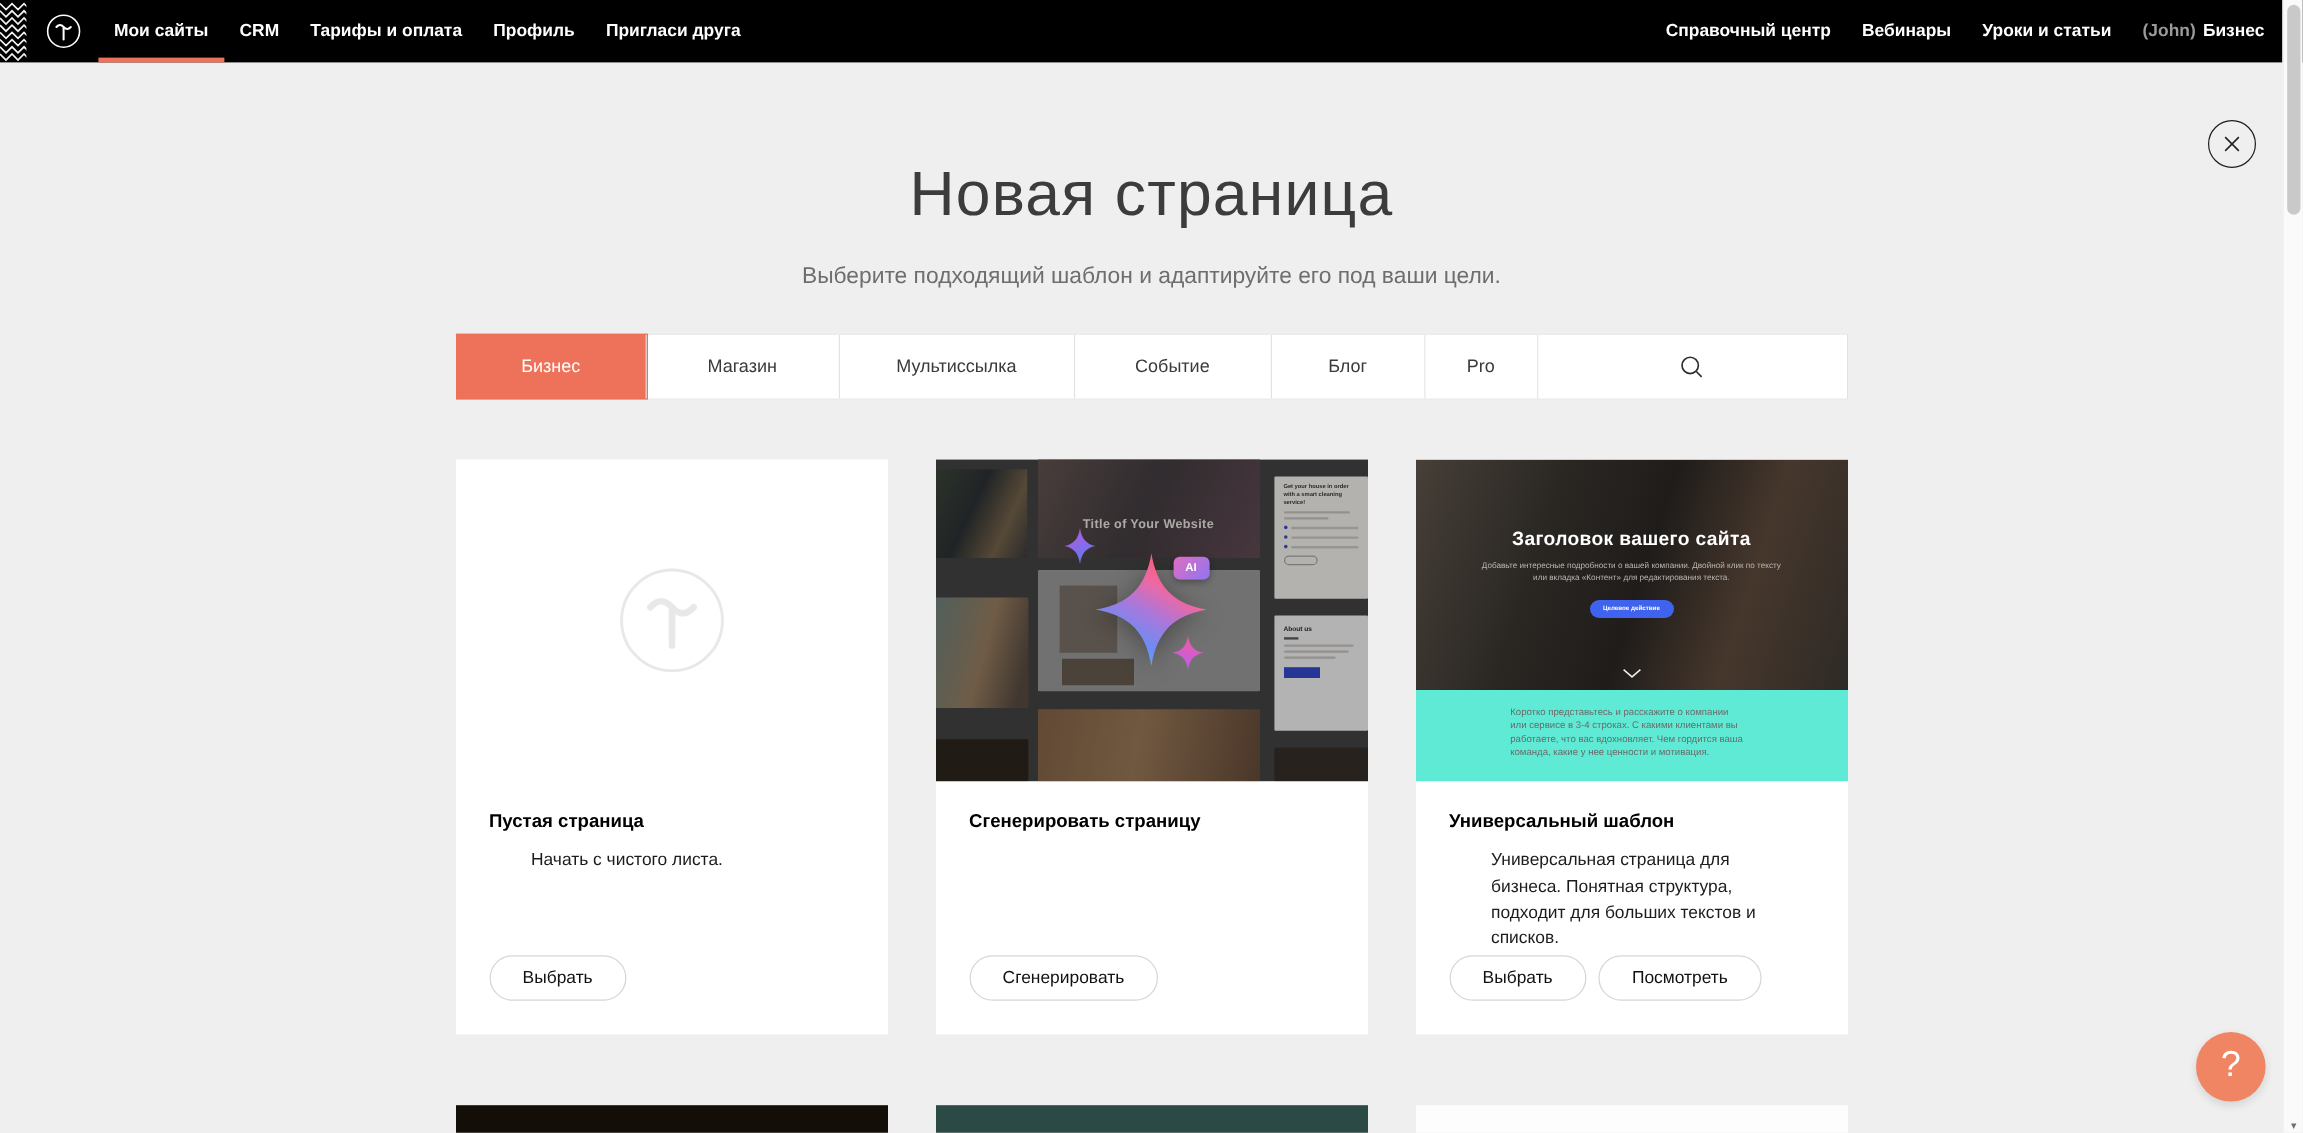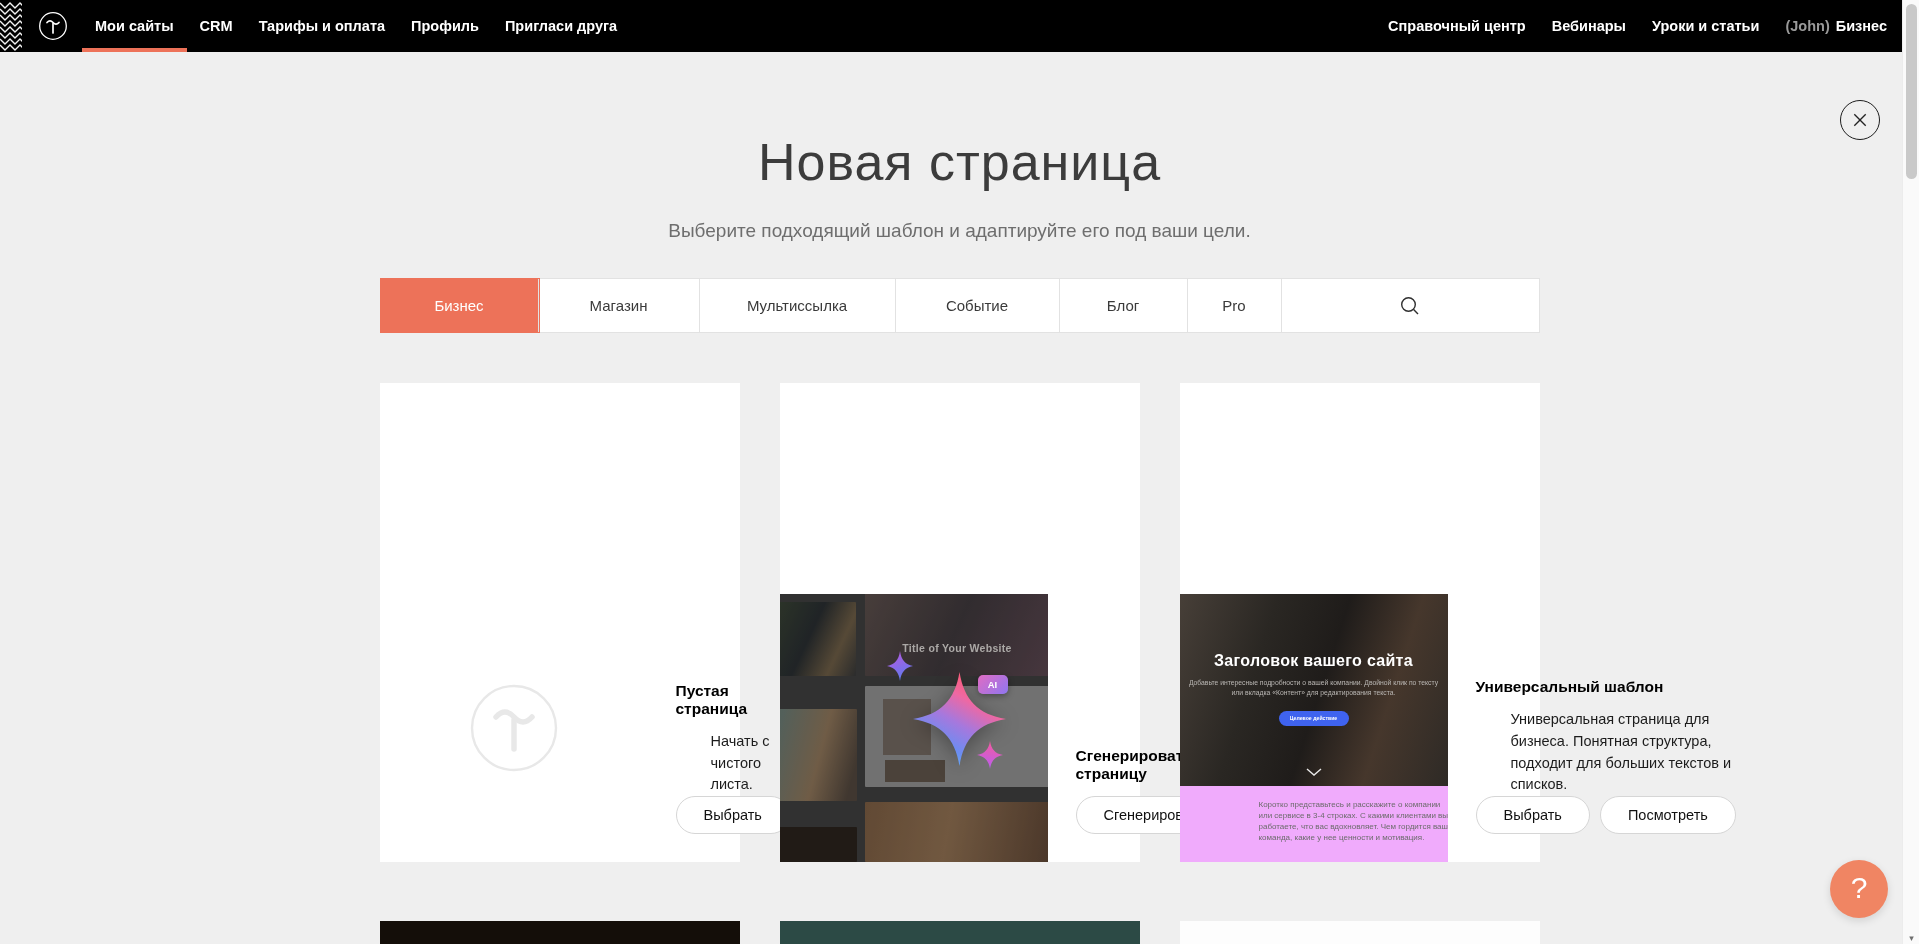--- a/index.html
+++ b/index.html
@@ -57,21 +57,21 @@
   }
   .tab:last-child { border-right:none; }
   .tab.active { background:#ed7259; color:#fff; box-shadow:0 0 0 1px #ed7259; z-index:2; }
   .w1{width:158px}.w2{width:161px}.w3{width:196px}.w4{width:189px}.w5{width:164px}.w6{width:128px}.w7{width:94px}.w8{width:70px; flex:1}
 
   
   .cards {
     width:1160px; margin:50px auto 0; display:grid;
     grid-template-columns:repeat(3,360px); justify-content:space-between;
   }
-  .card { background:#fff; height:479px; display:flex; flex-direction:row;align-items:flex-end; }
+  .card { background:#fff; height:479px; display:flex; flex-direction:column; }
   .preview { height:268px; position:relative; overflow:hidden; flex:0 0 268px; cursor:pointer; }
   .card-body { flex:1; padding:25px 28px 28px; display:flex; flex-direction:column; }
   .card-title { margin:0 0 13px; font-size:15.5px; font-weight:700; color:#000; }
   .card-desc { margin:0; font-size:14.5px; color:#1c1c1c; line-height:1.5; max-width:280px;padding-left:35px; }
   .card-actions { margin-top:auto; display:flex; gap:10px; }
   .pill {
     height:38px; padding:0 27px; border-radius:19px; border:1px solid #d6d6d6;
     background:#fff; font-family:inherit; font-size:14.5px; color:#111; cursor:pointer;
   }
 
@@ -122,21 +122,21 @@
     display:flex; flex-direction:column; align-items:center; color:#fff;
   }
   .hero-title { margin-top:58px; font-size:16px; font-weight:700; letter-spacing:.3px; }
   .hero-sub { margin-top:8px; width:250px; text-align:center; font-size:6.8px; color:#b9b6b3; line-height:1.45; }
   .hero-btn {
     margin-top:13px; width:70px; height:15px; border:none; border-radius:8px; background:#3f63ef;
     color:#fff; font-size:5.2px; font-weight:700; font-family:inherit; cursor:pointer;
   }
   .hero-chevron { position:absolute; bottom:10px; left:50%; transform:translateX(-50%); }
   .preview-uni .uni-body {
-    height:80px; background:#f0abfc; overflow:hidden; border-bottom:1px solid #ececec;
+    height:80px; background:#5eead4; overflow:hidden; border-bottom:1px solid #ececec;
   }
   .uni-text {
     margin:14px 0 0 79px; width:196px; font-size:8px; color:#6b6b6b; line-height:1.36;
   }
 
   
   .cards-row2 { margin-top:59px; }
   .card-strip { height:60px; }
   .strip1 { background:#140e09; }
   .strip2 { background:#2c4a45; }

